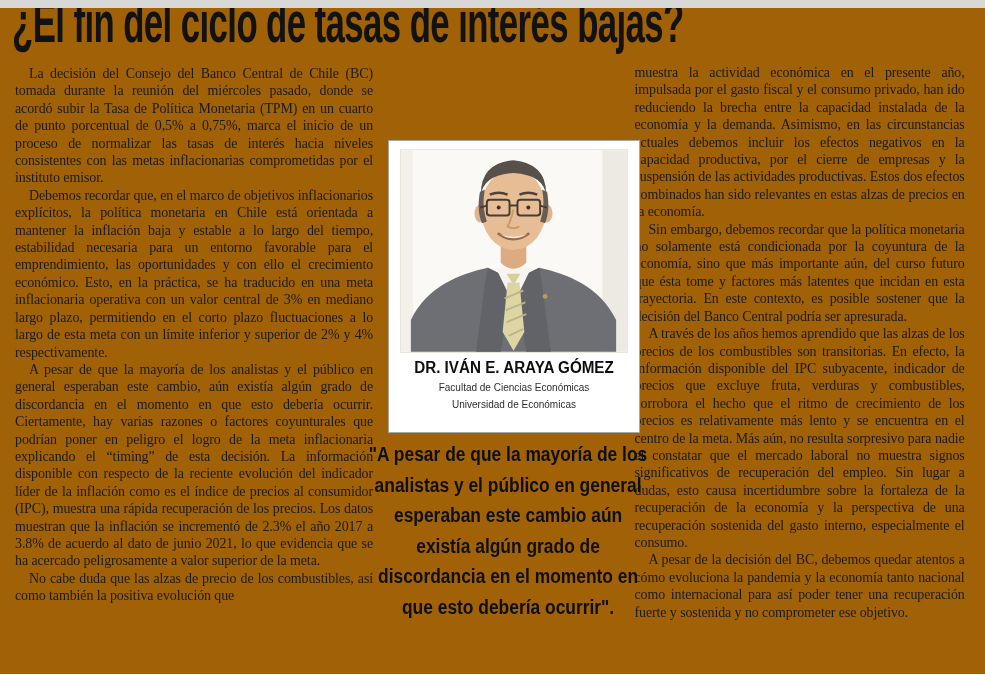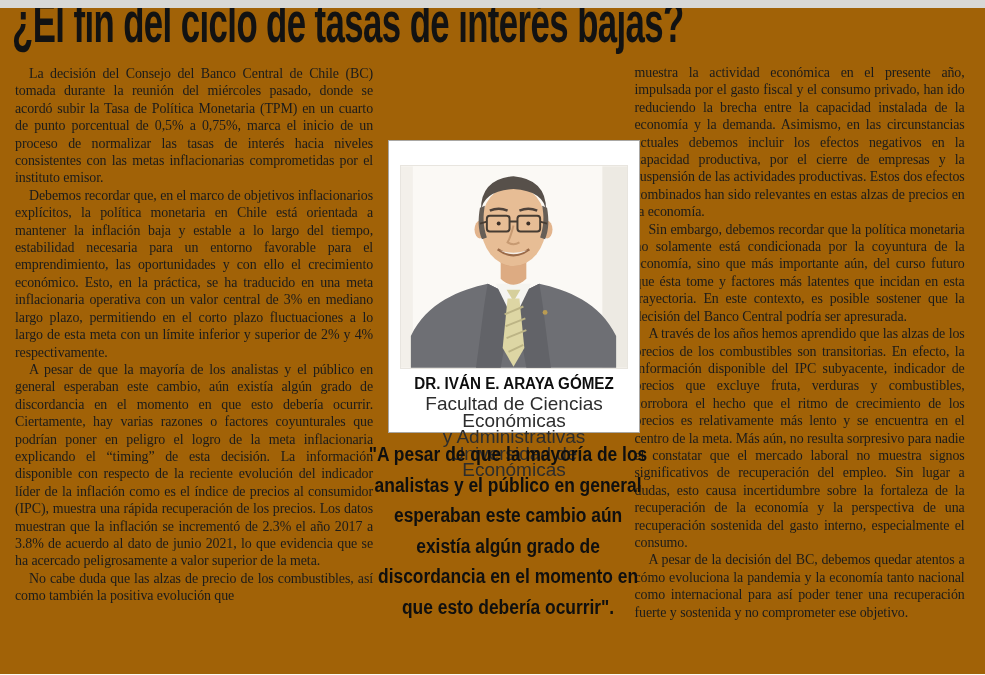--- a/index.html
+++ b/index.html
@@ -25,35 +25,35 @@
   .col p{margin:0;text-indent:15px;}
   .col1{left:15px;width:462px;}
   .col2{left:495px;top:56px;width:505px;}
   .col2 p:first-of-type{text-indent:0;}
   .spacer-r{float:right;width:77px;height:552px;margin-top:53px;}
   .spacer-l{float:left;width:150px;height:549px;margin-top:53px;}
   
   .photo-box{
     position:absolute;left:388px;top:132px;width:252px;height:293px;
     box-sizing:border-box;background:#ffffff;border:1px solid #a9a7a3;
-    padding:24px 11px 0;text-align:center;
+    padding:8px 11px 0;text-align:center;
   }
   .photo{
     width:100%;height:204px;background:#fbf9f5;border:1px solid #e8e5df;
     box-sizing:border-box;overflow:hidden;
   }
   .photo svg{display:block;width:100%;height:100%;}
   .cap-name{
     margin-top:6px;font-family:"Liberation Sans",sans-serif;font-weight:bold;
     font-size:16px;line-height:1.15;color:#0e0e0e;white-space:nowrap;
     transform:scaleX(.95);transform-origin:50% 0;
   }
   .cap-lines{
     margin-top:3px;font-family:"Liberation Sans",sans-serif;
-    font-size:19px;line-height:16.5px;color:#2d2d2d;
+    font-size:10px;line-height:16.5px;color:#2d2d2d;
   }
   
   .quote{
     position:absolute;left:368px;top:431px;width:322px;
     transform:scaleX(.87);transform-origin:0 0;
     font-family:"Liberation Sans",sans-serif;font-weight:bold;
     font-size:20px;line-height:30.5px;text-align:center;color:#0f0f0f;
   }
   
   .page-edge{
@@ -125,21 +125,20 @@
         <path d="M114 60 Q111 72 108 77 Q114 81 120 77" stroke="#c79a72" stroke-width="2" fill="none"></path>
         <path d="M98 84 Q114 96 130 84" stroke="#9a6a48" stroke-width="2.5" fill="none"></path>
         <path d="M100 85 Q114 93 128 85 Q114 90 100 85 Z" fill="#f3ede6"></path>
 
         <circle cx="146" cy="148" r="2.5" fill="#b99b52"></circle>
       </svg>
     </div>
     <div class="cap-name">DR. IVÁN E. ARAYA GÓMEZ</div>
     <div class="cap-lines">
       <div>Facultad de Ciencias Económicas</div>
-      <div>y Administrativas</div>
       <div>Universidad de Económicas</div>
     </div>
   </div>
 
   <div class="quote">"A pesar de que la mayoría de los analistas y el público en general esperaban este cambio aún existía algún grado de discordancia en el momento en que esto debería ocurrir".</div>
 
   <div class="page-edge"></div>
 </div>
 
 </body></html>

